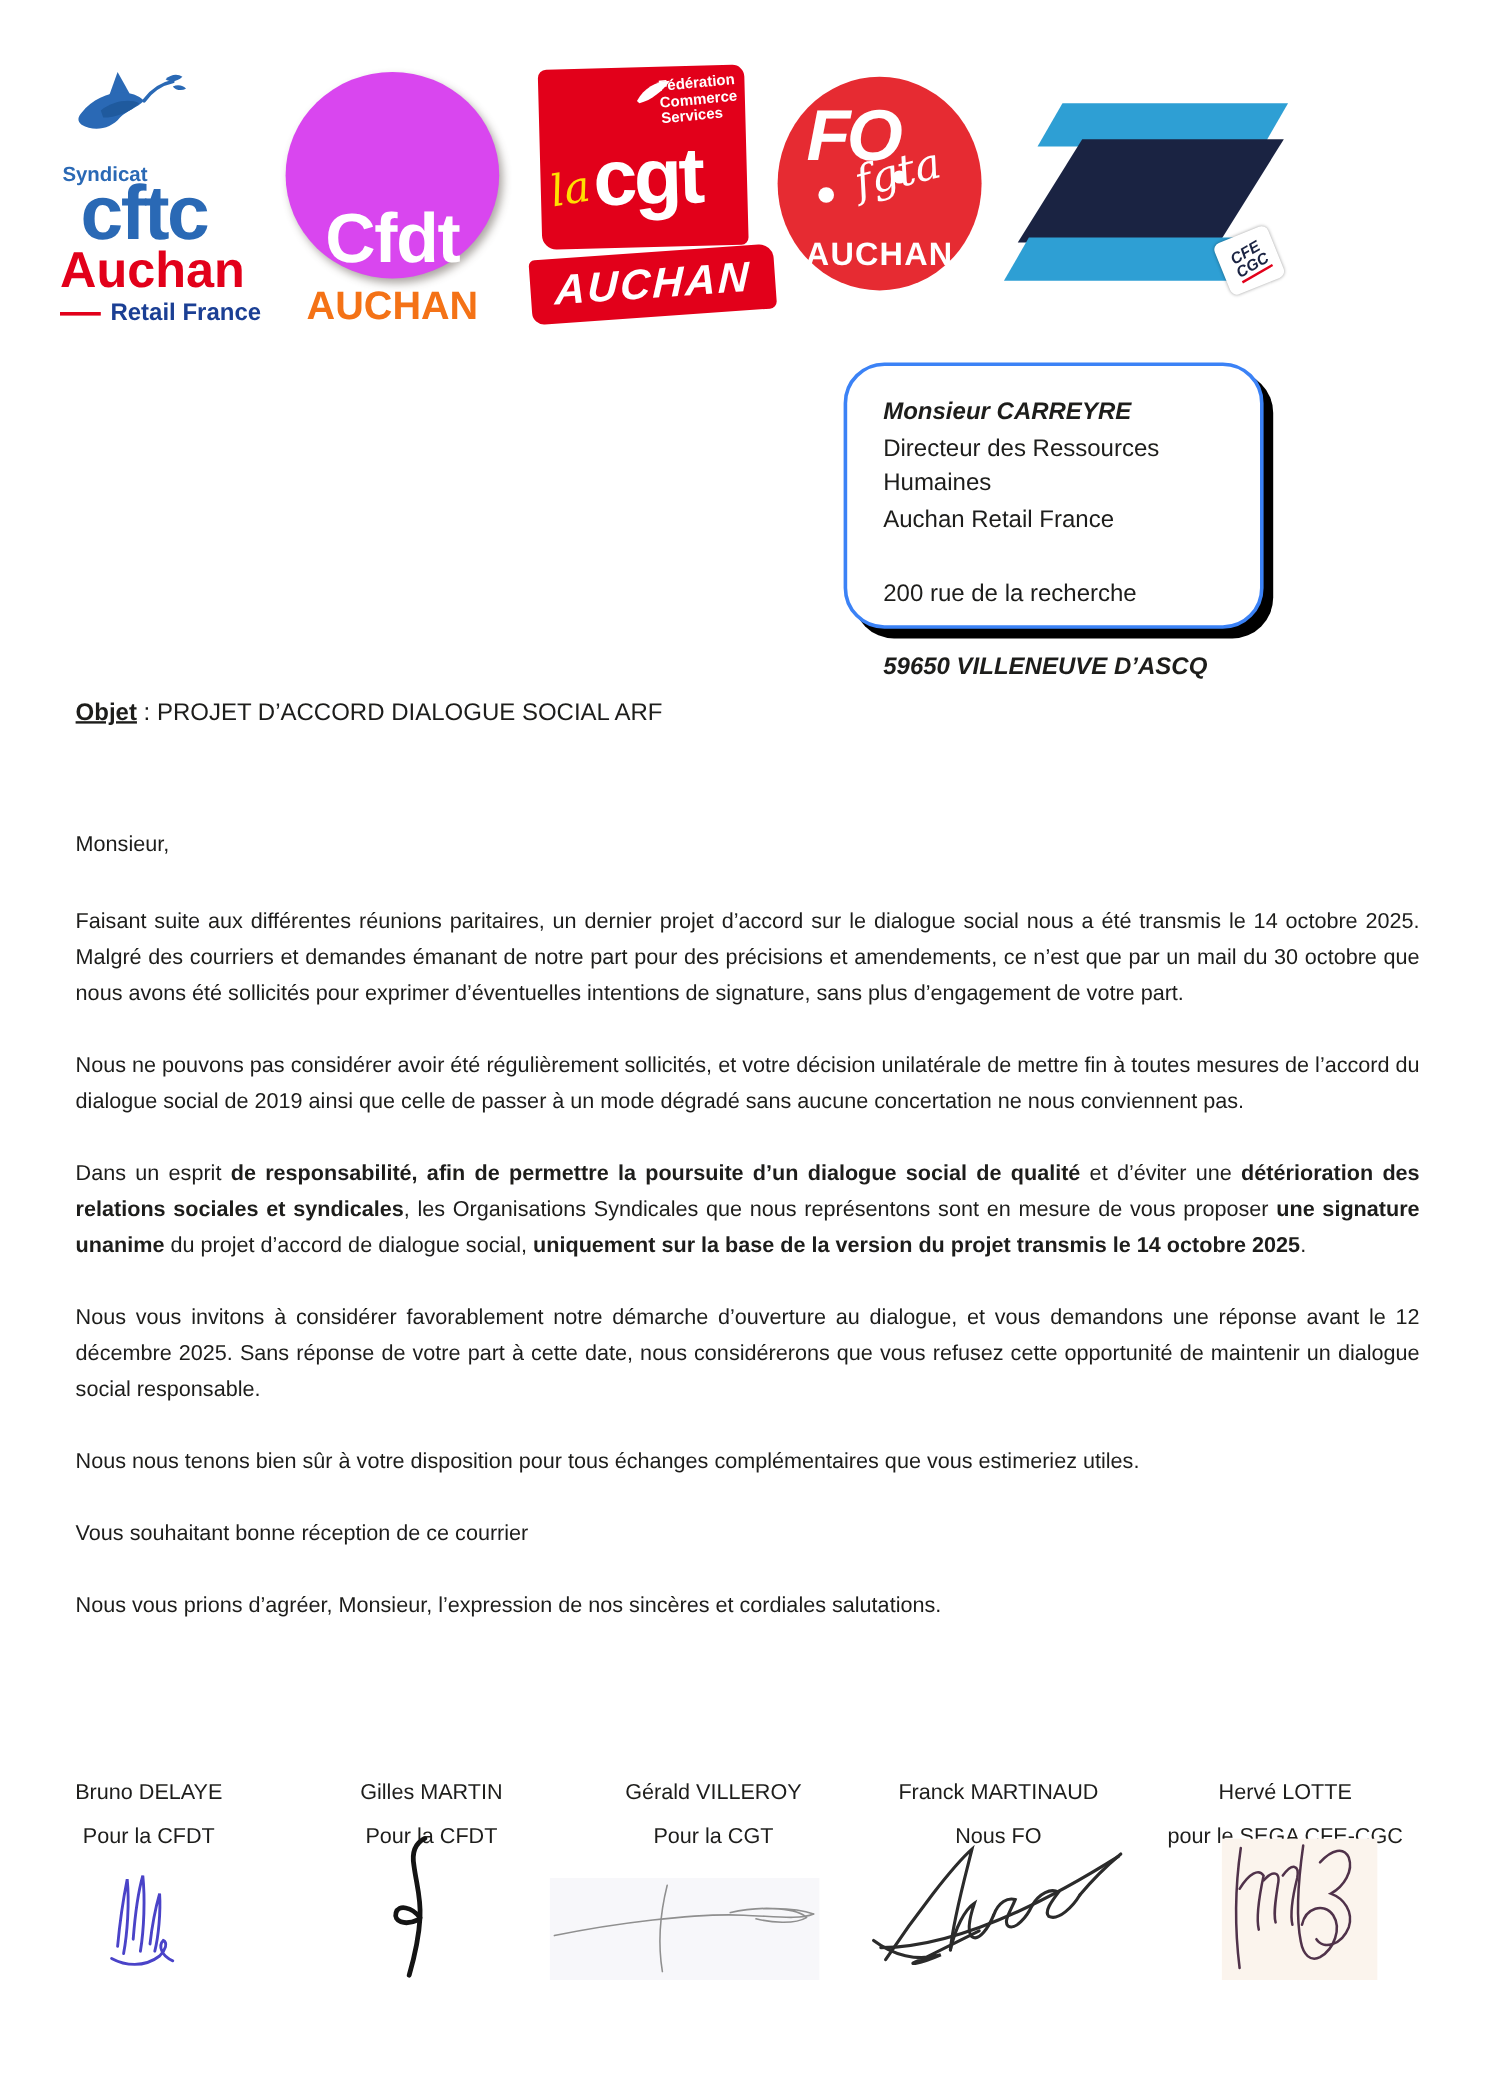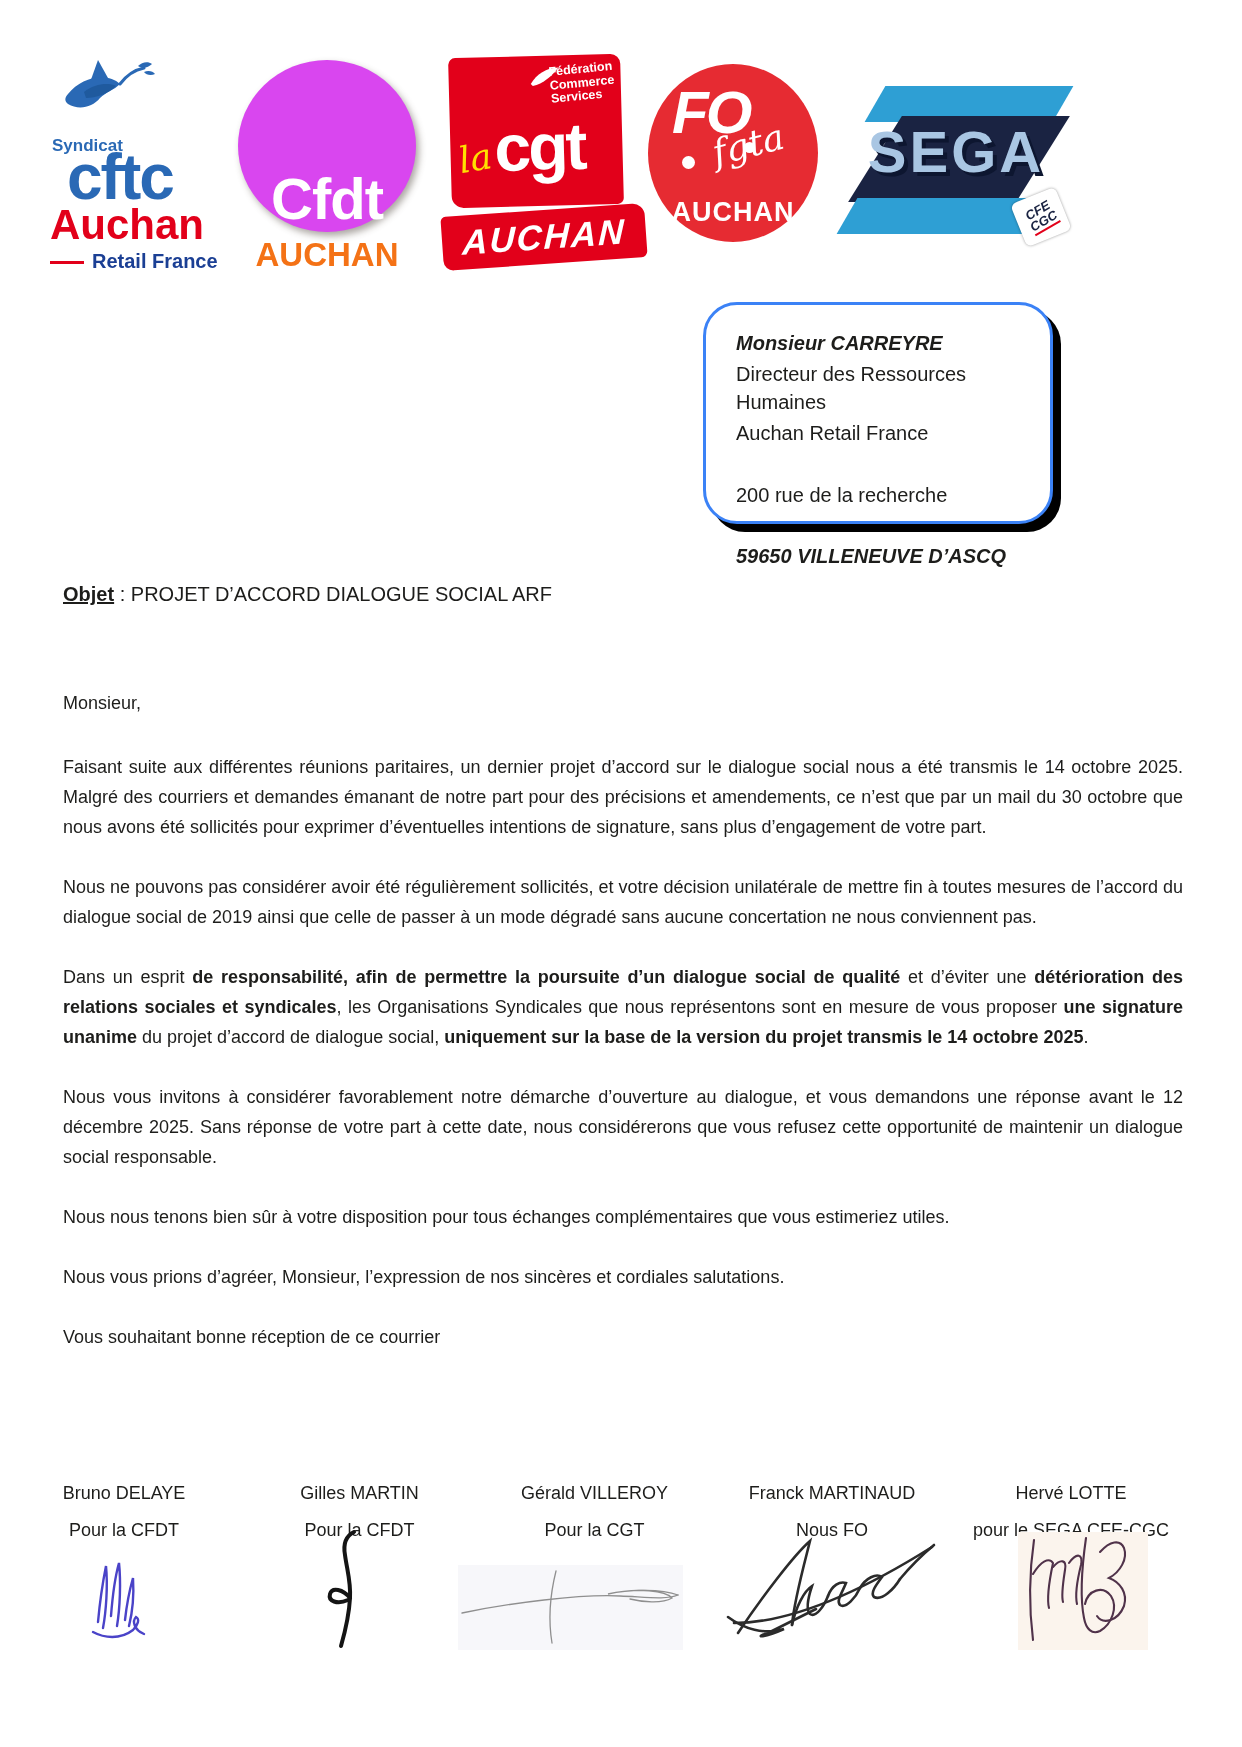--- a/index.html
+++ b/index.html
@@ -145,21 +145,20 @@
     <span class="fo-dot2" data-name="fo-dot-small"></span>
     <span class="fo-fgta" data-name="fo-fgta-script">fgta</span>
     <span class="fo-brand" data-name="fo-brand">AUCHAN</span>
   </div>
 </div>
 
 <div class="logo sega" data-name="sega-cfe-cgc-logo">
   <div class="sega-bar-top" data-name="sega-top-bar"></div>
   <div class="sega-diag" data-name="sega-diagonal-band"></div>
   <div class="sega-bar-bottom" data-name="sega-bottom-bar"></div>
-  <div class="sega-text" data-name="sega-acronym">SEGA</div>
   <div class="sega-badge" data-name="cfe-cgc-badge">
     <span class="sega-badge-text" data-name="cfe-cgc-badge-label" style="white-space:pre-line;">CFE
 CGC</span>
   </div>
 </div>
 
 <div class="recipient-box" data-name="recipient-address-box">
   <div class="recipient-name" data-name="recipient-name">Monsieur CARREYRE</div>
   <div class="recipient-line" data-name="recipient-title">Directeur des Ressources Humaines</div>
   <div class="recipient-line" data-name="recipient-company">Auchan Retail France</div>
@@ -171,22 +170,22 @@
   <span class="subject-label" data-name="subject-label">Objet</span><span data-name="subject-separator" style="white-space:pre;"> : </span><span data-name="subject-text">PROJET D’ACCORD DIALOGUE SOCIAL ARF</span>
 </div>
 
 <div class="letter-body" data-name="letter-body">
   <p class="salutation" data-name="salutation">Monsieur,</p>
   <p data-name="paragraph-1"><span>Faisant suite aux différentes réunions paritaires, un dernier projet d’accord sur le dialogue social nous a été transmis le 14 octobre 2025. Malgré des courriers et demandes émanant de notre part pour des précisions et amendements, ce n’est que par un mail du 30 octobre que nous avons été sollicités pour exprimer d’éventuelles intentions de signature, sans plus d’engagement de votre part.</span></p>
   <p data-name="paragraph-2"><span>Nous ne pouvons pas considérer avoir été régulièrement sollicités, et votre décision unilatérale de mettre fin à toutes mesures de l’accord du dialogue social de 2019 ainsi que celle de passer à un mode dégradé sans aucune concertation ne nous conviennent pas.</span></p>
   <p data-name="paragraph-3"><span>Dans un esprit </span><span class="b">de responsabilité, afin de permettre la poursuite d’un dialogue social de qualité</span><span> et d’éviter une </span><span class="b">détérioration des relations sociales et syndicales</span><span>, les Organisations Syndicales que nous représentons sont en mesure de vous proposer </span><span class="b">une signature unanime</span><span> du projet d’accord de dialogue social, </span><span class="b">uniquement sur la base de la version du projet transmis le 14 octobre 2025</span><span>.</span></p>
   <p data-name="paragraph-4"><span>Nous vous invitons à considérer favorablement notre démarche d’ouverture au dialogue, et vous demandons une réponse avant le 12 décembre 2025. Sans réponse de votre part à cette date, nous considérerons que vous refusez cette opportunité de maintenir un dialogue social responsable.</span></p>
   <p data-name="paragraph-5"><span>Nous nous tenons bien sûr à votre disposition pour tous échanges complémentaires que vous estimeriez utiles.</span></p>
+  <p class="no-justify" data-name="paragraph-6"><span>Vous souhaitant bonne réception de ce courrier</span></p>
   <p class="no-justify" data-name="paragraph-7"><span>Nous vous prions d’agréer, Monsieur, l’expression de nos sincères et cordiales salutations.</span></p>
-  <p class="no-justify" data-name="paragraph-6"><span>Vous souhaitant bonne réception de ce courrier</span></p>
 </div>
 
 <div class="signatory" style="left:24px;width:200px;" data-name="signatory-cftc">
   <span class="sig-name" data-name="signatory-name">Bruno DELAYE</span>
   <span class="sig-org" data-name="signatory-org">Pour la CFDT</span>
 </div>
 <div class="signatory" style="left:257px;width:205px;" data-name="signatory-cfdt">
   <span class="sig-name" data-name="signatory-name">Gilles MARTIN</span>
   <span class="sig-org" data-name="signatory-org">Pour la CFDT</span>
 </div>

